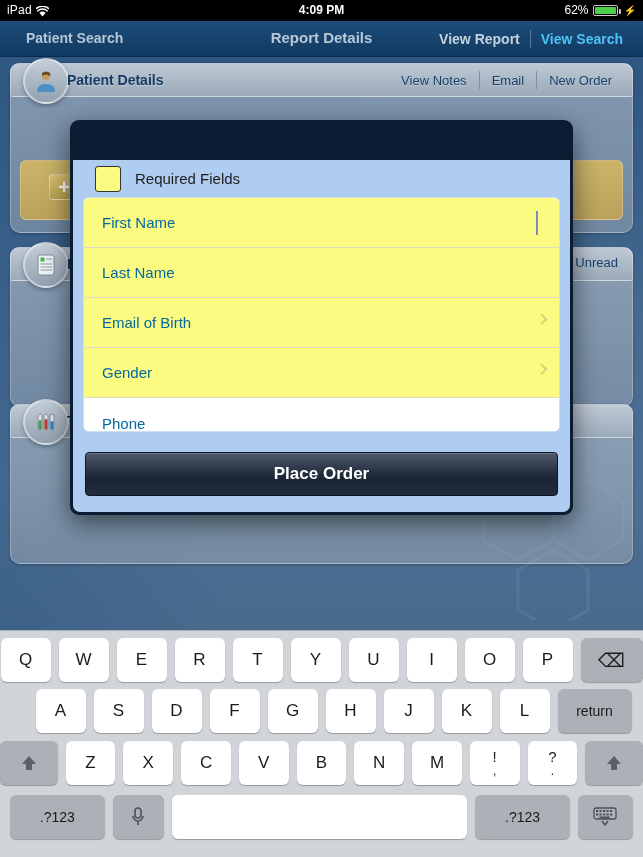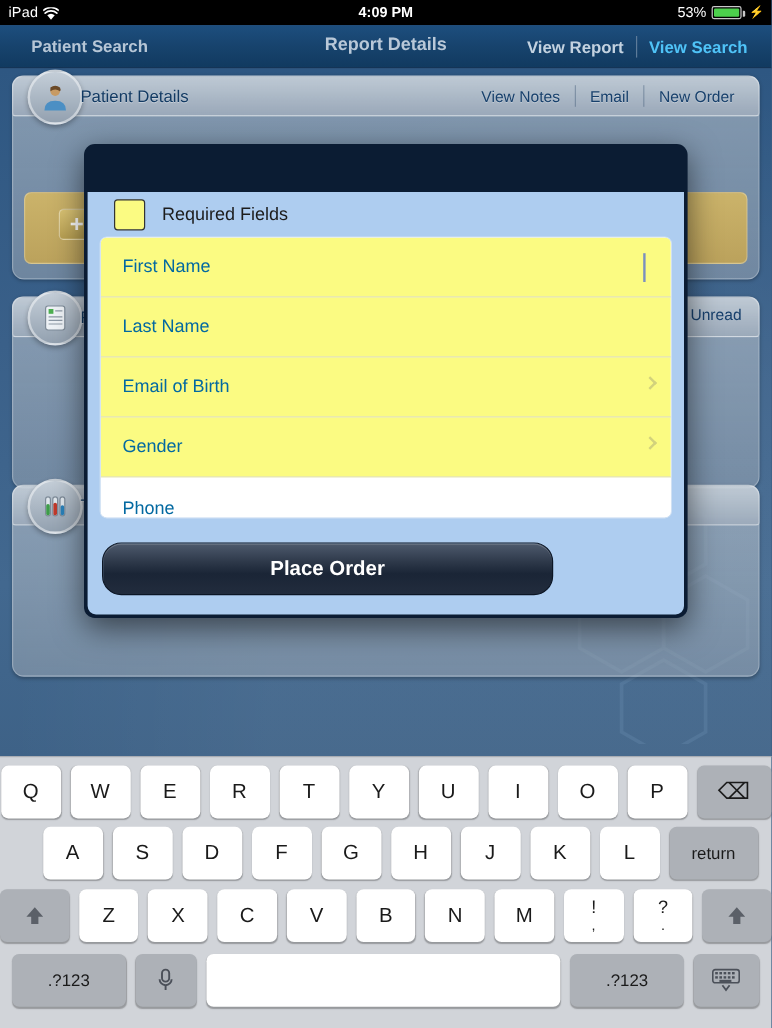--- a/index.html
+++ b/index.html
@@ -56,21 +56,21 @@
     border:1px solid rgba(255,255,255,.25);
     box-shadow:0 1px 3px rgba(0,0,0,.25);
   }
   .panel-head{
     position:absolute; left:10px; width:623px; height:34px;
     background:linear-gradient(to bottom, rgba(200,209,218,.85) 0%, rgba(160,173,188,.8) 100%);
     border-radius:9px 9px 3px 3px;
     border:1px solid rgba(255,255,255,.3);
   }
   .panel-title{
-    position:absolute; left:56px; top:8px; font-size:14px; font-weight:normal;
+    position:absolute; left:56px; top:8px; font-size:14px; font-weight:bold;
     color:#123a63; text-shadow:0 1px 0 rgba(255,255,255,.35);
   }
   .circ-icon{
     position:absolute; left:12px; top:-6px; width:46px; height:46px; border-radius:50%;
     background:linear-gradient(to bottom,#c4ced8,#93a1b0);
     border:2px solid rgba(255,255,255,.45);
     box-shadow:0 2px 4px rgba(0,0,0,.3);
     display:flex; align-items:center; justify-content:center; font-size:19px;
   }
   .head-btns{ position:absolute; right:8px; top:7px; display:flex; align-items:center;}
@@ -143,23 +143,23 @@
   .frow-label{ font-size:15px; color:#0369a1;}
   .caret{
     position:absolute; right:16px; top:50%; transform:translateY(-50%);
     width:8px; height:8px; border-right:2px solid #d2d27c; border-top:2px solid #d2d27c;
     transform-origin:center; rotate:45deg; margin-top:-5px;
   }
   .cursor{
     position:absolute; right:21px; top:13px; width:2px; height:24px; background:#7b8fbf;
   }
   .place-order{
-    position:absolute; left:12px; bottom:16px; width:376px; height:44px;
+    position:absolute; left:12px; bottom:16px; width:473px; height:44px;
     background:linear-gradient(to bottom,#4e5a6d 0%,#2c3748 38%,#1a2536 60%,#222c3d 100%);
-    border:1px solid #0c1625; border-radius:16px;
+    border:1px solid #0c1625; border-radius:4px;
     color:#fff; font-size:17px; font-weight:bold;
     display:flex; align-items:center; justify-content:center;
     box-shadow:inset 0 1px 0 rgba(255,255,255,.18);
   }
 
   
   .keyboard{
     position:absolute; left:0; bottom:0; width:643px; height:227px;
     background:#d1d4d9;
     border-top:1px solid #a9adb4;
@@ -199,21 +199,21 @@
       <span class="wifi-ico">
         <svg width="13" height="11" viewBox="0 0 13 11">
           <path d="M6.5 10.5 L3.4 6.8 a4.8 4.8 0 0 1 6.2 0 Z" fill="#ffffff"></path>
           <path d="M1.6 4.9 a7.3 7.3 0 0 1 9.8 0" stroke="#ffffff" stroke-width="1.4" fill="none" stroke-linecap="round"></path>
           <path d="M0.2 2.6 a9.6 9.6 0 0 1 12.6 0" stroke="#ffffff" stroke-width="1.4" fill="none" stroke-linecap="round"></path>
         </svg>
       </span>
     </div>
     <div class="sb-time">4:09 PM</div>
     <div class="sb-right">
-      <span class="sb-batt-pct">53%</span>
+      <span class="sb-batt-pct">62%</span>
       <span class="batt">
           <span class="batt-fill"></span>
         </span>
       <span class="bolt">⚡</span>
     </div>
   </div>
 
   <div class="navbar">
     <div class="nav-back">Patient Search</div>
     <div class="nav-title">Report Details</div>

